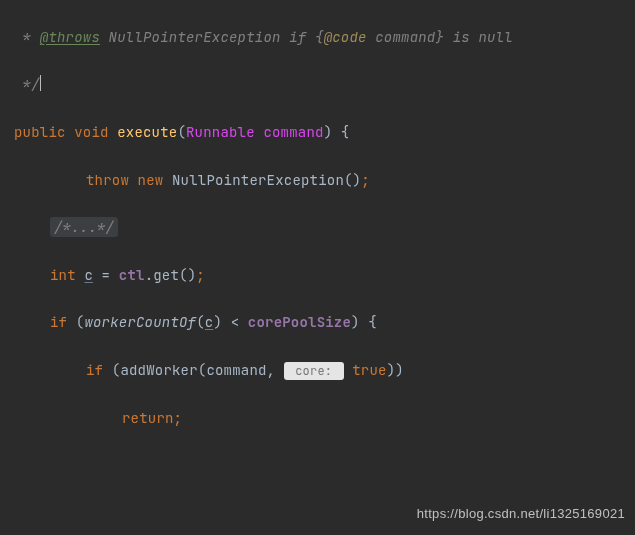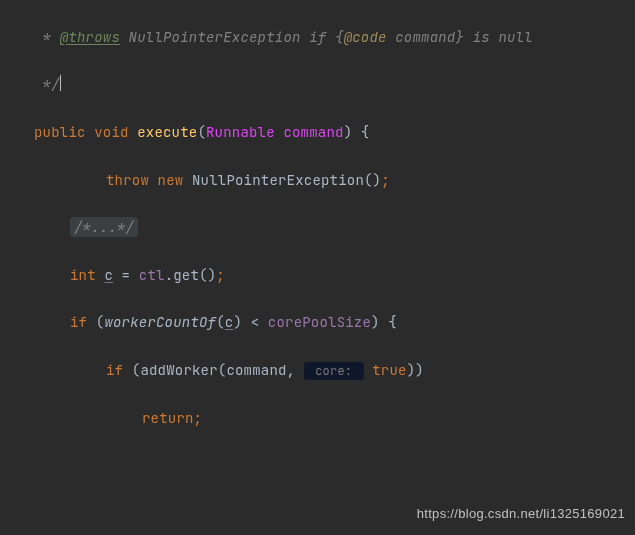--- a/index.html
+++ b/index.html
@@ -13,34 +13,34 @@
     width: 635px;
     height: 535px;
     overflow: hidden;
     position: relative;
   }
   .editor {
     padding: 2px 0 0 14px;
     white-space: pre;
     letter-spacing: 0.2px;
   }
-  .line { display: block; min-height: 1.7em; margin-left: 20px; }
+  .line { display: block; min-height: 1.7em; }
   .kw { color: #cc7832; }
   .method-def { color: #ffc66d; }
   .type { color: #d946ef; text-align: right; }
   .param { color: #d946ef; text-decoration-color: #6b7a8a; text-underline-offset: 2px;}
   .u { text-decoration: underline; text-decoration-color: #6b7a8a; text-underline-offset: 2px; }
-  .field { color: #9876aa; }
+  .field { color: #9876aa; font-weight: bold; }
   .comment { color: #808080; font-style: italic; }
   .comment-box { font-style: italic; color:#808080; background:#3c3f41; padding:1px 4px; border-radius:3px;}
   .doc-tag { color: #6a8759; font-style: italic; text-decoration: underline; text-underline-offset: 2px;}
   .doc-tag2 { color: #9e8a57; font-style: italic;}
   .semi { color: #cc7832; }
   .ital { font-style: italic; }
-  .hint { color: #787878; background:#0f172a; padding:1px 4px; border-radius:3px; font-size:12px; font-style: normal;}
+  .hint { color: #787878; background:#e5e5e5; padding:1px 4px; border-radius:3px; font-size:12px; font-style: normal;}
   .cursor {
     display:inline-block;
     width:1px; height:16px;
     background:#bbbbbb;
     vertical-align: text-bottom;
     margin-bottom:2px;
   }
   .watermark {
     position:absolute;
     right:10px;

